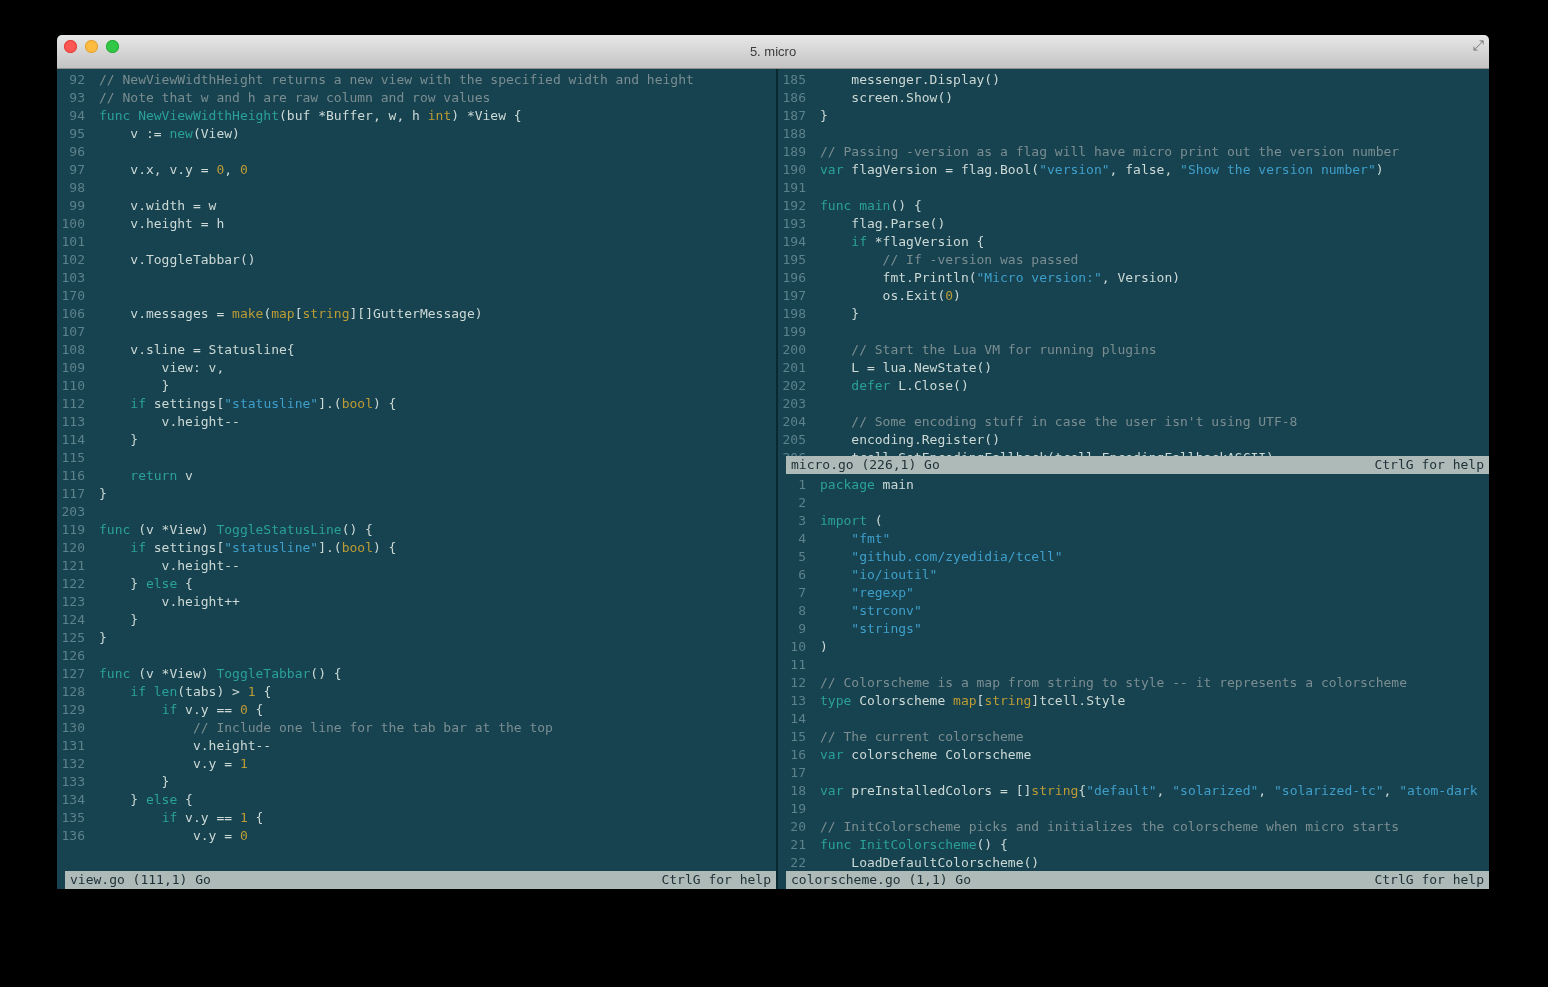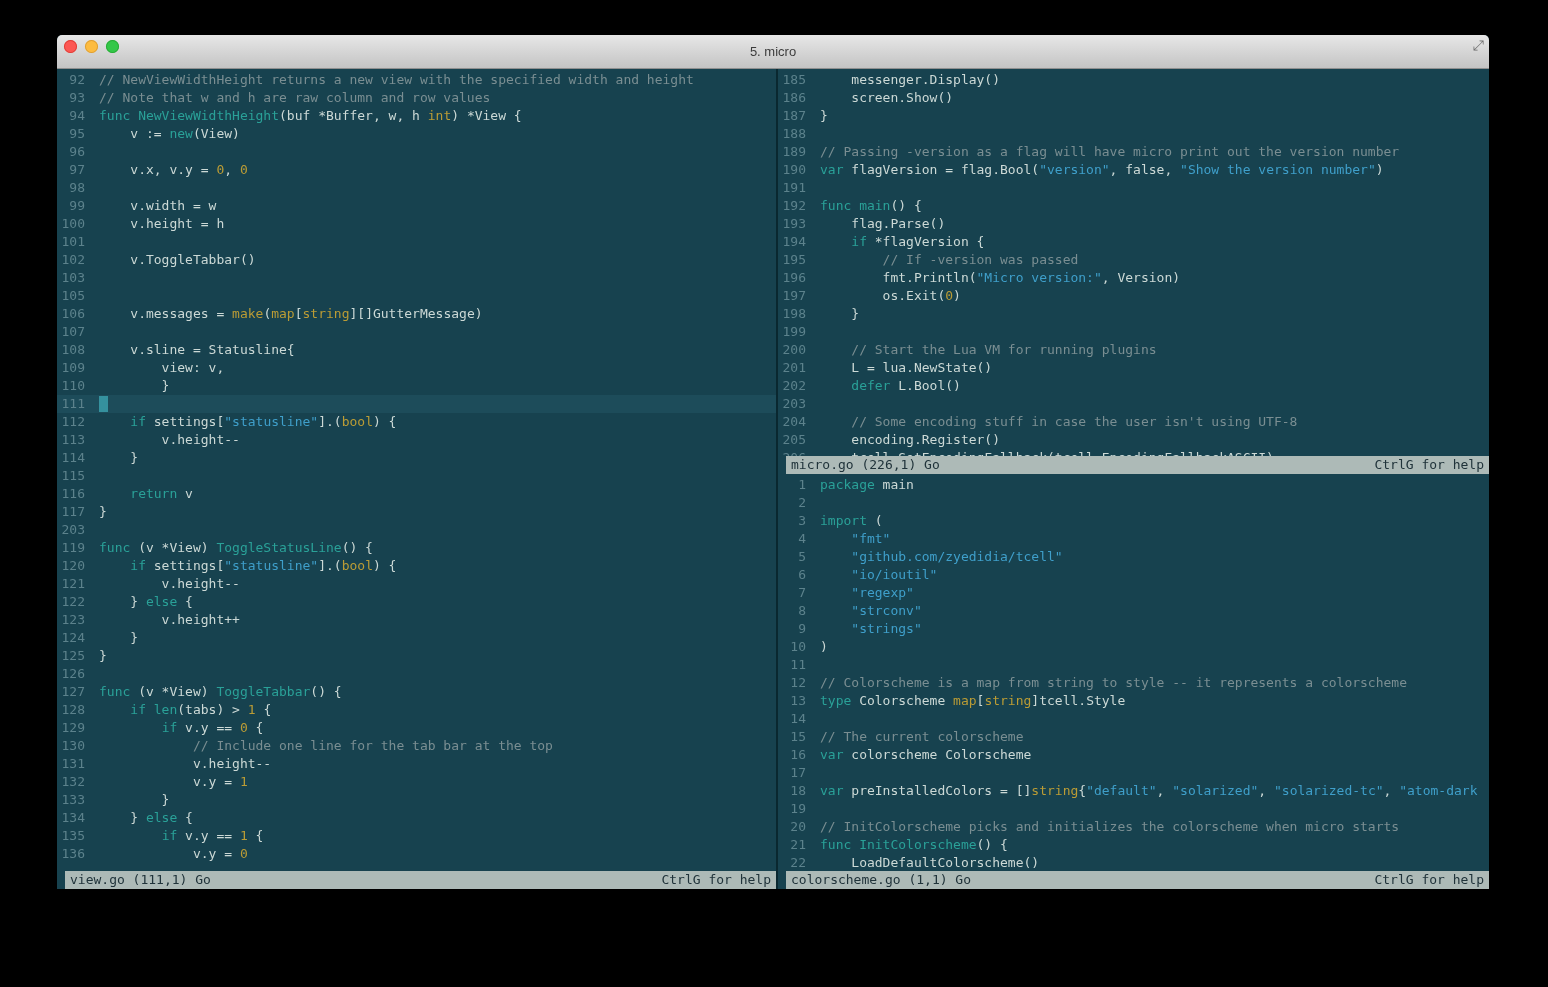--- a/index.html
+++ b/index.html
@@ -71,27 +71,26 @@
           <div class="row"><span class="ln">94</span><span class="tk">func</span><span> </span><span class="tk">NewViewWidthHeight</span><span>(buf *Buffer, w, h </span><span class="tt">int</span><span>) *View {</span></div>
           <div class="row"><span class="ln">95</span><span>    v := </span><span class="tk">new</span><span>(View)</span></div>
           <div class="row"><span class="ln">96</span></div>
           <div class="row"><span class="ln">97</span><span>    v.x, v.y = </span><span class="tt">0</span><span>, </span><span class="tt">0</span></div>
           <div class="row"><span class="ln">98</span></div>
           <div class="row"><span class="ln">99</span><span>    v.width = w</span></div>
           <div class="row"><span class="ln">100</span><span>    v.height = h</span></div>
           <div class="row"><span class="ln">101</span></div>
           <div class="row"><span class="ln">102</span><span>    v.ToggleTabbar()</span></div>
           <div class="row"><span class="ln">103</span></div>
-          <div class="row"><span class="ln">105</span></div>
+          <div class="row"><span class="ln">170</span></div>
           <div class="row"><span class="ln">106</span><span>    v.messages = </span><span class="tt">make</span><span>(</span><span class="tt">map</span><span>[</span><span class="tt">string</span><span>][]GutterMessage)</span></div>
           <div class="row"><span class="ln">107</span></div>
           <div class="row"><span class="ln">108</span><span>    v.sline = Statusline{</span></div>
           <div class="row"><span class="ln">109</span><span>        view: v,</span></div>
           <div class="row"><span class="ln">110</span><span>        }</span></div>
-          <div class="row cur"><span class="ln">111</span><span class="cursor-block"></span></div>
           <div class="row"><span class="ln">112</span><span>    </span><span class="tk">if</span><span> settings[</span><span class="ts">"statusline"</span><span>].(</span><span class="tt">bool</span><span>) {</span></div>
           <div class="row"><span class="ln">113</span><span>        v.height--</span></div>
           <div class="row"><span class="ln">114</span><span>    }</span></div>
           <div class="row"><span class="ln">115</span></div>
           <div class="row"><span class="ln">116</span><span>    </span><span class="tk">return</span><span> v</span></div>
           <div class="row"><span class="ln">117</span><span>}</span></div>
           <div class="row"><span class="ln">203</span></div>
           <div class="row"><span class="ln">119</span><span class="tk">func</span><span> (v *View) </span><span class="tk">ToggleStatusLine</span><span>() {</span></div>
           <div class="row"><span class="ln">120</span><span>    </span><span class="tk">if</span><span> settings[</span><span class="ts">"statusline"</span><span>].(</span><span class="tt">bool</span><span>) {</span></div>
           <div class="row"><span class="ln">121</span><span>        v.height--</span></div>
@@ -129,21 +128,21 @@
           <div class="row"><span class="ln">192</span><span class="tk">func</span><span> </span><span class="tk">main</span><span>() {</span></div>
           <div class="row"><span class="ln">193</span><span>    flag.Parse()</span></div>
           <div class="row"><span class="ln">194</span><span>    </span><span class="tk">if</span><span> *flagVersion {</span></div>
           <div class="row"><span class="ln">195</span><span class="tc">        // If -version was passed</span></div>
           <div class="row"><span class="ln">196</span><span>        fmt.Println(</span><span class="ts">"Micro version:"</span><span>, Version)</span></div>
           <div class="row"><span class="ln">197</span><span>        os.Exit(</span><span class="tt">0</span><span>)</span></div>
           <div class="row"><span class="ln">198</span><span>    }</span></div>
           <div class="row"><span class="ln">199</span></div>
           <div class="row"><span class="ln">200</span><span class="tc">    // Start the Lua VM for running plugins</span></div>
           <div class="row"><span class="ln">201</span><span>    L = lua.NewState()</span></div>
-          <div class="row"><span class="ln">202</span><span>    </span><span class="tk">defer</span><span> L.Bool()</span></div>
+          <div class="row"><span class="ln">202</span><span>    </span><span class="tk">defer</span><span> L.Close()</span></div>
           <div class="row"><span class="ln">203</span></div>
           <div class="row"><span class="ln">204</span><span class="tc">    // Some encoding stuff in case the user isn't using UTF-8</span></div>
           <div class="row"><span class="ln">205</span><span>    encoding.Register()</span></div>
           <div class="row"><span class="ln">206</span><span>    tcell.SetEncodingFallback(tcell.EncodingFallbackASCII)</span></div>
         </div>
       <div class="statusbar">
         <span>micro.go (226,1) Go</span>
         <span>CtrlG for help</span>
       </div>
       <div class="code code-rb">

